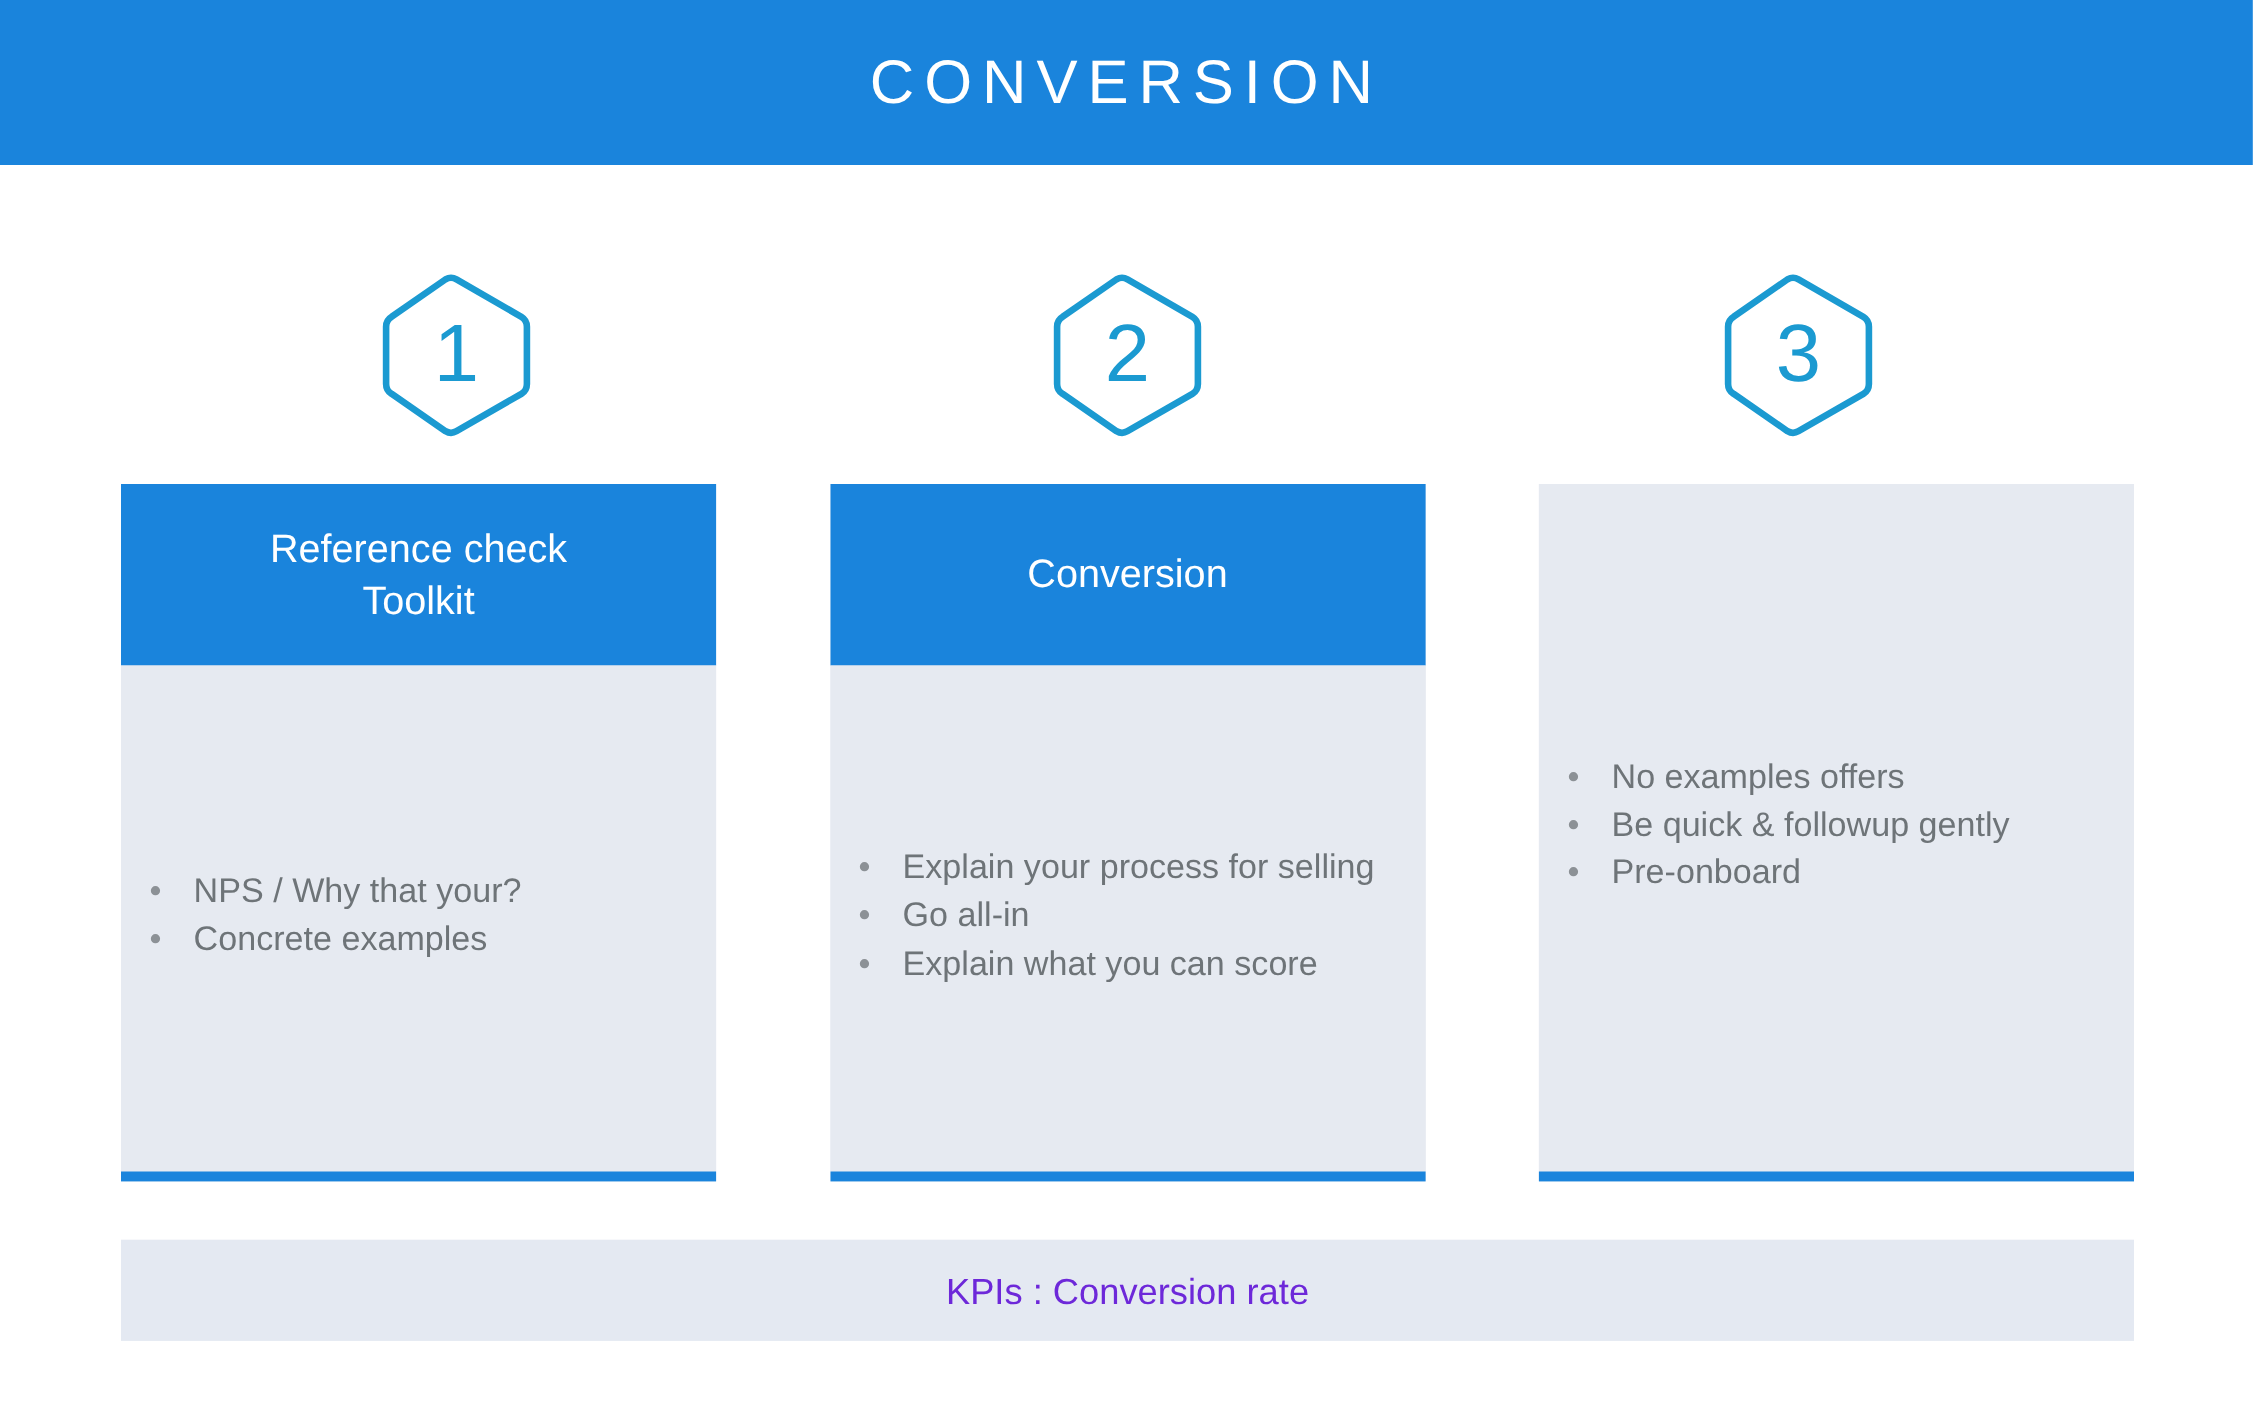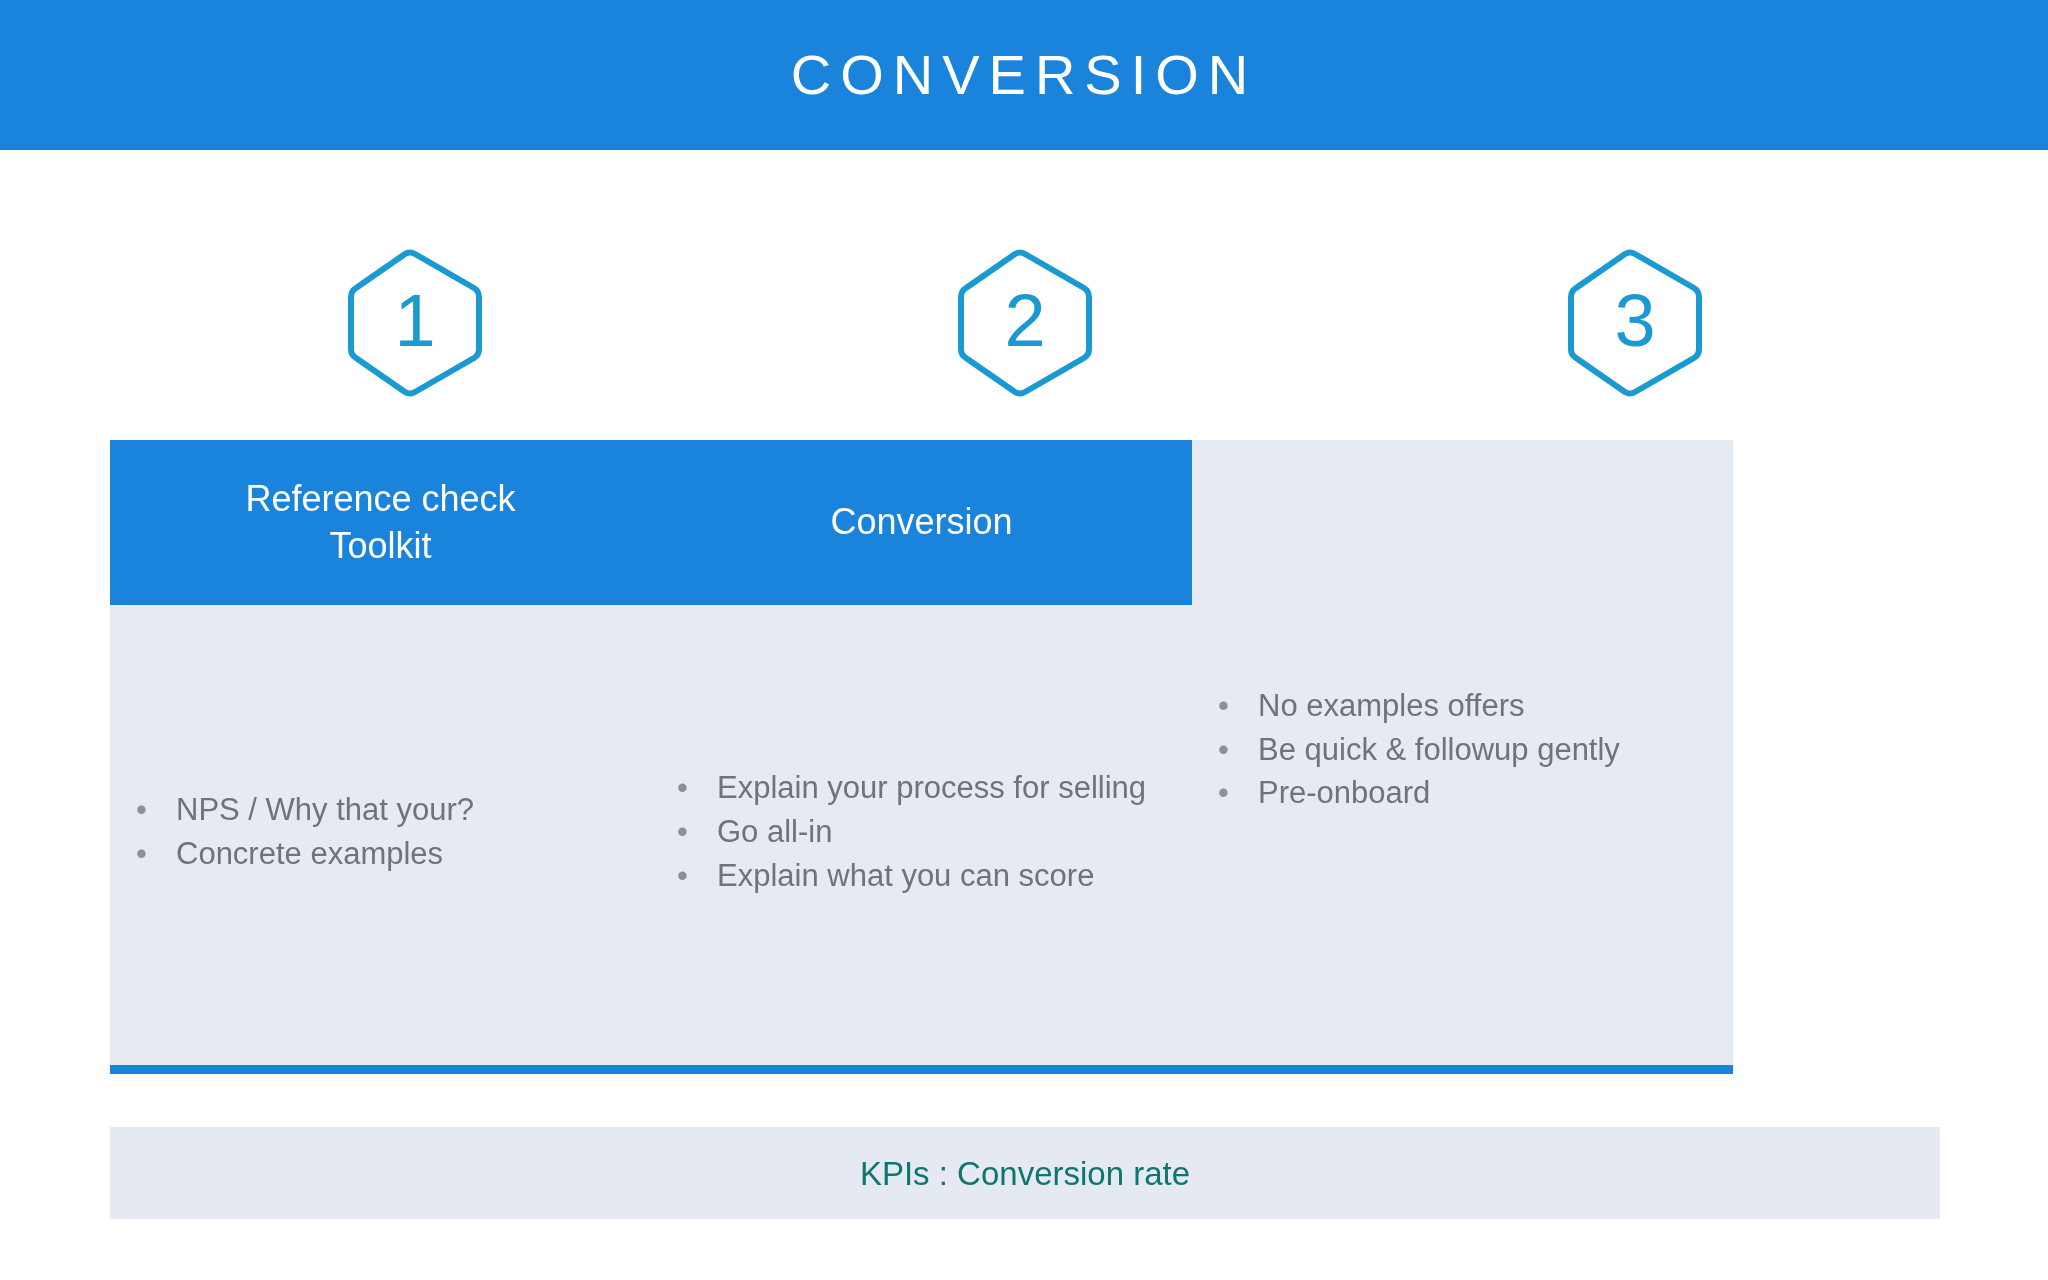--- a/index.html
+++ b/index.html
@@ -75,21 +75,21 @@
   }
 
   
   .cards-row {
     position: absolute;
     left: 110px;
     top: 440px;
     width: 1830px;
     height: 634px;
     display: flex;
-    justify-content: flex-start;
+    justify-content: space-between;
   }
   .card {
     width: 541px;
     height: 634px;
     display: flex;
     flex-direction: column;
     background: #E6EAF1;
   }
   .card-header {
     background: #1A84DC;
@@ -156,21 +156,21 @@
     left: 110px;
     top: 1127px;
     width: 1830px;
     height: 92px;
     background: #E4E9F2;
     display: flex;
     align-items: center;
     justify-content: center;
   }
   .kpi-text {
-    color: #0f766e;
+    color: #6d28d9;
     font-size: 33px;
     font-weight: 400;
     line-height: 1;
   }
 </style>
 </head>
 <body>
 
 <div class="header-band">
   <div class="header-title">CONVERSION</div>

